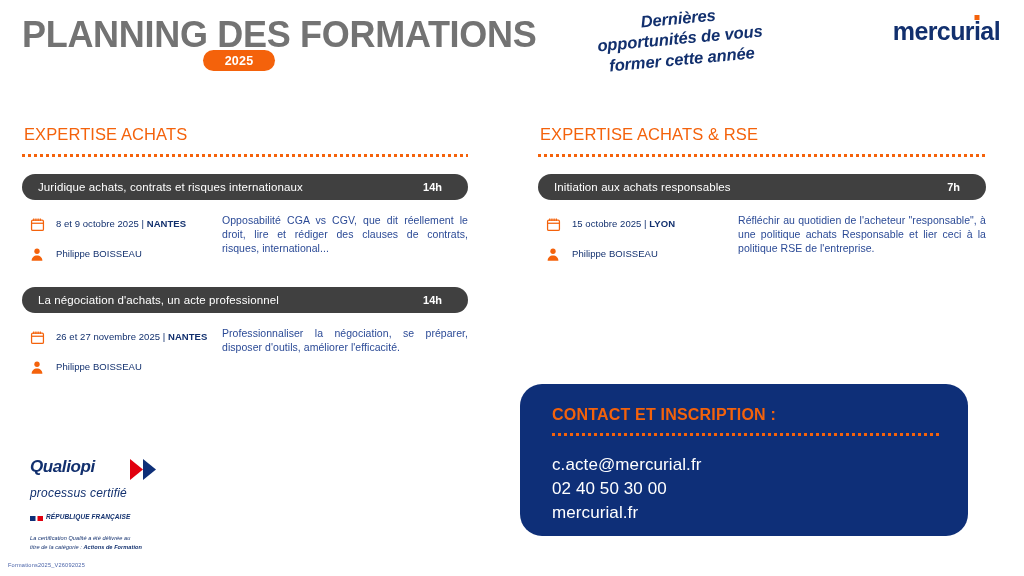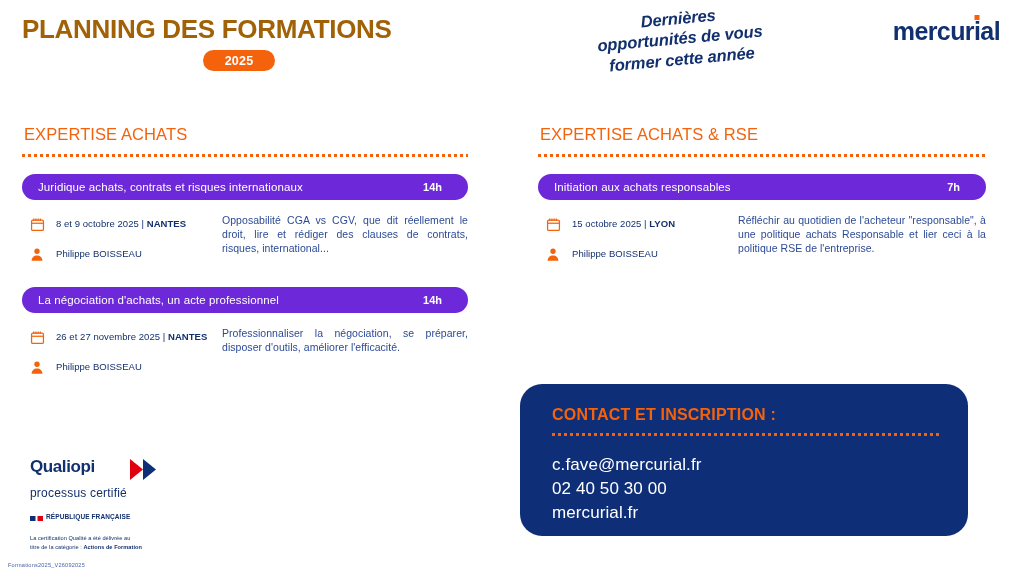--- a/index.html
+++ b/index.html
@@ -20,24 +20,24 @@
     position: absolute;
     inset: 0;
     background: #ffffff;
   }
 
   
   .main-title {
     position: absolute;
     left: 22px;
     top: 14px;
-    font-size: 26px;
+    font-size: 36px;
     font-weight: 800;
     letter-spacing: -0.3px;
-    color: #a16207;
+    color: #737373;
     white-space: nowrap;
   }
   .year-badge {
     position: absolute;
     left: 203px;
     top: 50px;
     width: 72px;
     height: 21px;
     border-radius: 11px;
     background: #f4620b;
@@ -116,21 +116,21 @@
   }
 
   
   .course { margin-top: 17px; }
   .course + .course { margin-top: 22px; }
 
   .course-bar {
     position: relative;
     height: 26px;
     border-radius: 13px;
-    background: #6d28d9;
+    background: #404040;
     display: flex;
     align-items: center;
     padding: 0 18px 0 16px;
     box-sizing: border-box;
   }
   .course-bar-title {
     color: #ffffff;
     font-size: 11.5px;
     font-weight: 400;
     letter-spacing: 0.1px;
@@ -216,20 +216,21 @@
     line-height: 1.42;
     letter-spacing: 0.1px;
   }
 
   
   .qualiopi {
     position: absolute;
     left: 30px;
     top: 458px;
     width: 190px;
+    font-style: italic;
   }
   .q-top { display: flex; align-items: flex-start; }
   .q-word {
     font-size: 17px;
     font-weight: 800;
     color: #12306e;
     letter-spacing: -0.4px;
     line-height: 1;
   }
   .q-sub {
@@ -394,21 +395,21 @@
         </div>
         <div class="desc-col">Réfléchir au quotidien de l'acheteur "responsable", à une politique achats Responsable et lier ceci à la politique RSE de l'entreprise.</div>
       </div>
     </div>
   </div>
 
   <div class="contact-card">
     <div class="contact-title">CONTACT ET INSCRIPTION :</div>
     <div class="contact-rule"></div>
     <div class="contact-lines">
-      <div>c.fave@mercurial.fr</div>
+      <div>c.acte@mercurial.fr</div>
       <div>02 40 50 30 00</div>
       <div>mercurial.fr</div>
     </div>
   </div>
 
   <div class="qualiopi">
     <div class="q-top">
       <div>
         <div class="q-word">Qualiopi</div>
         <div class="q-sub">processus certifié</div>

